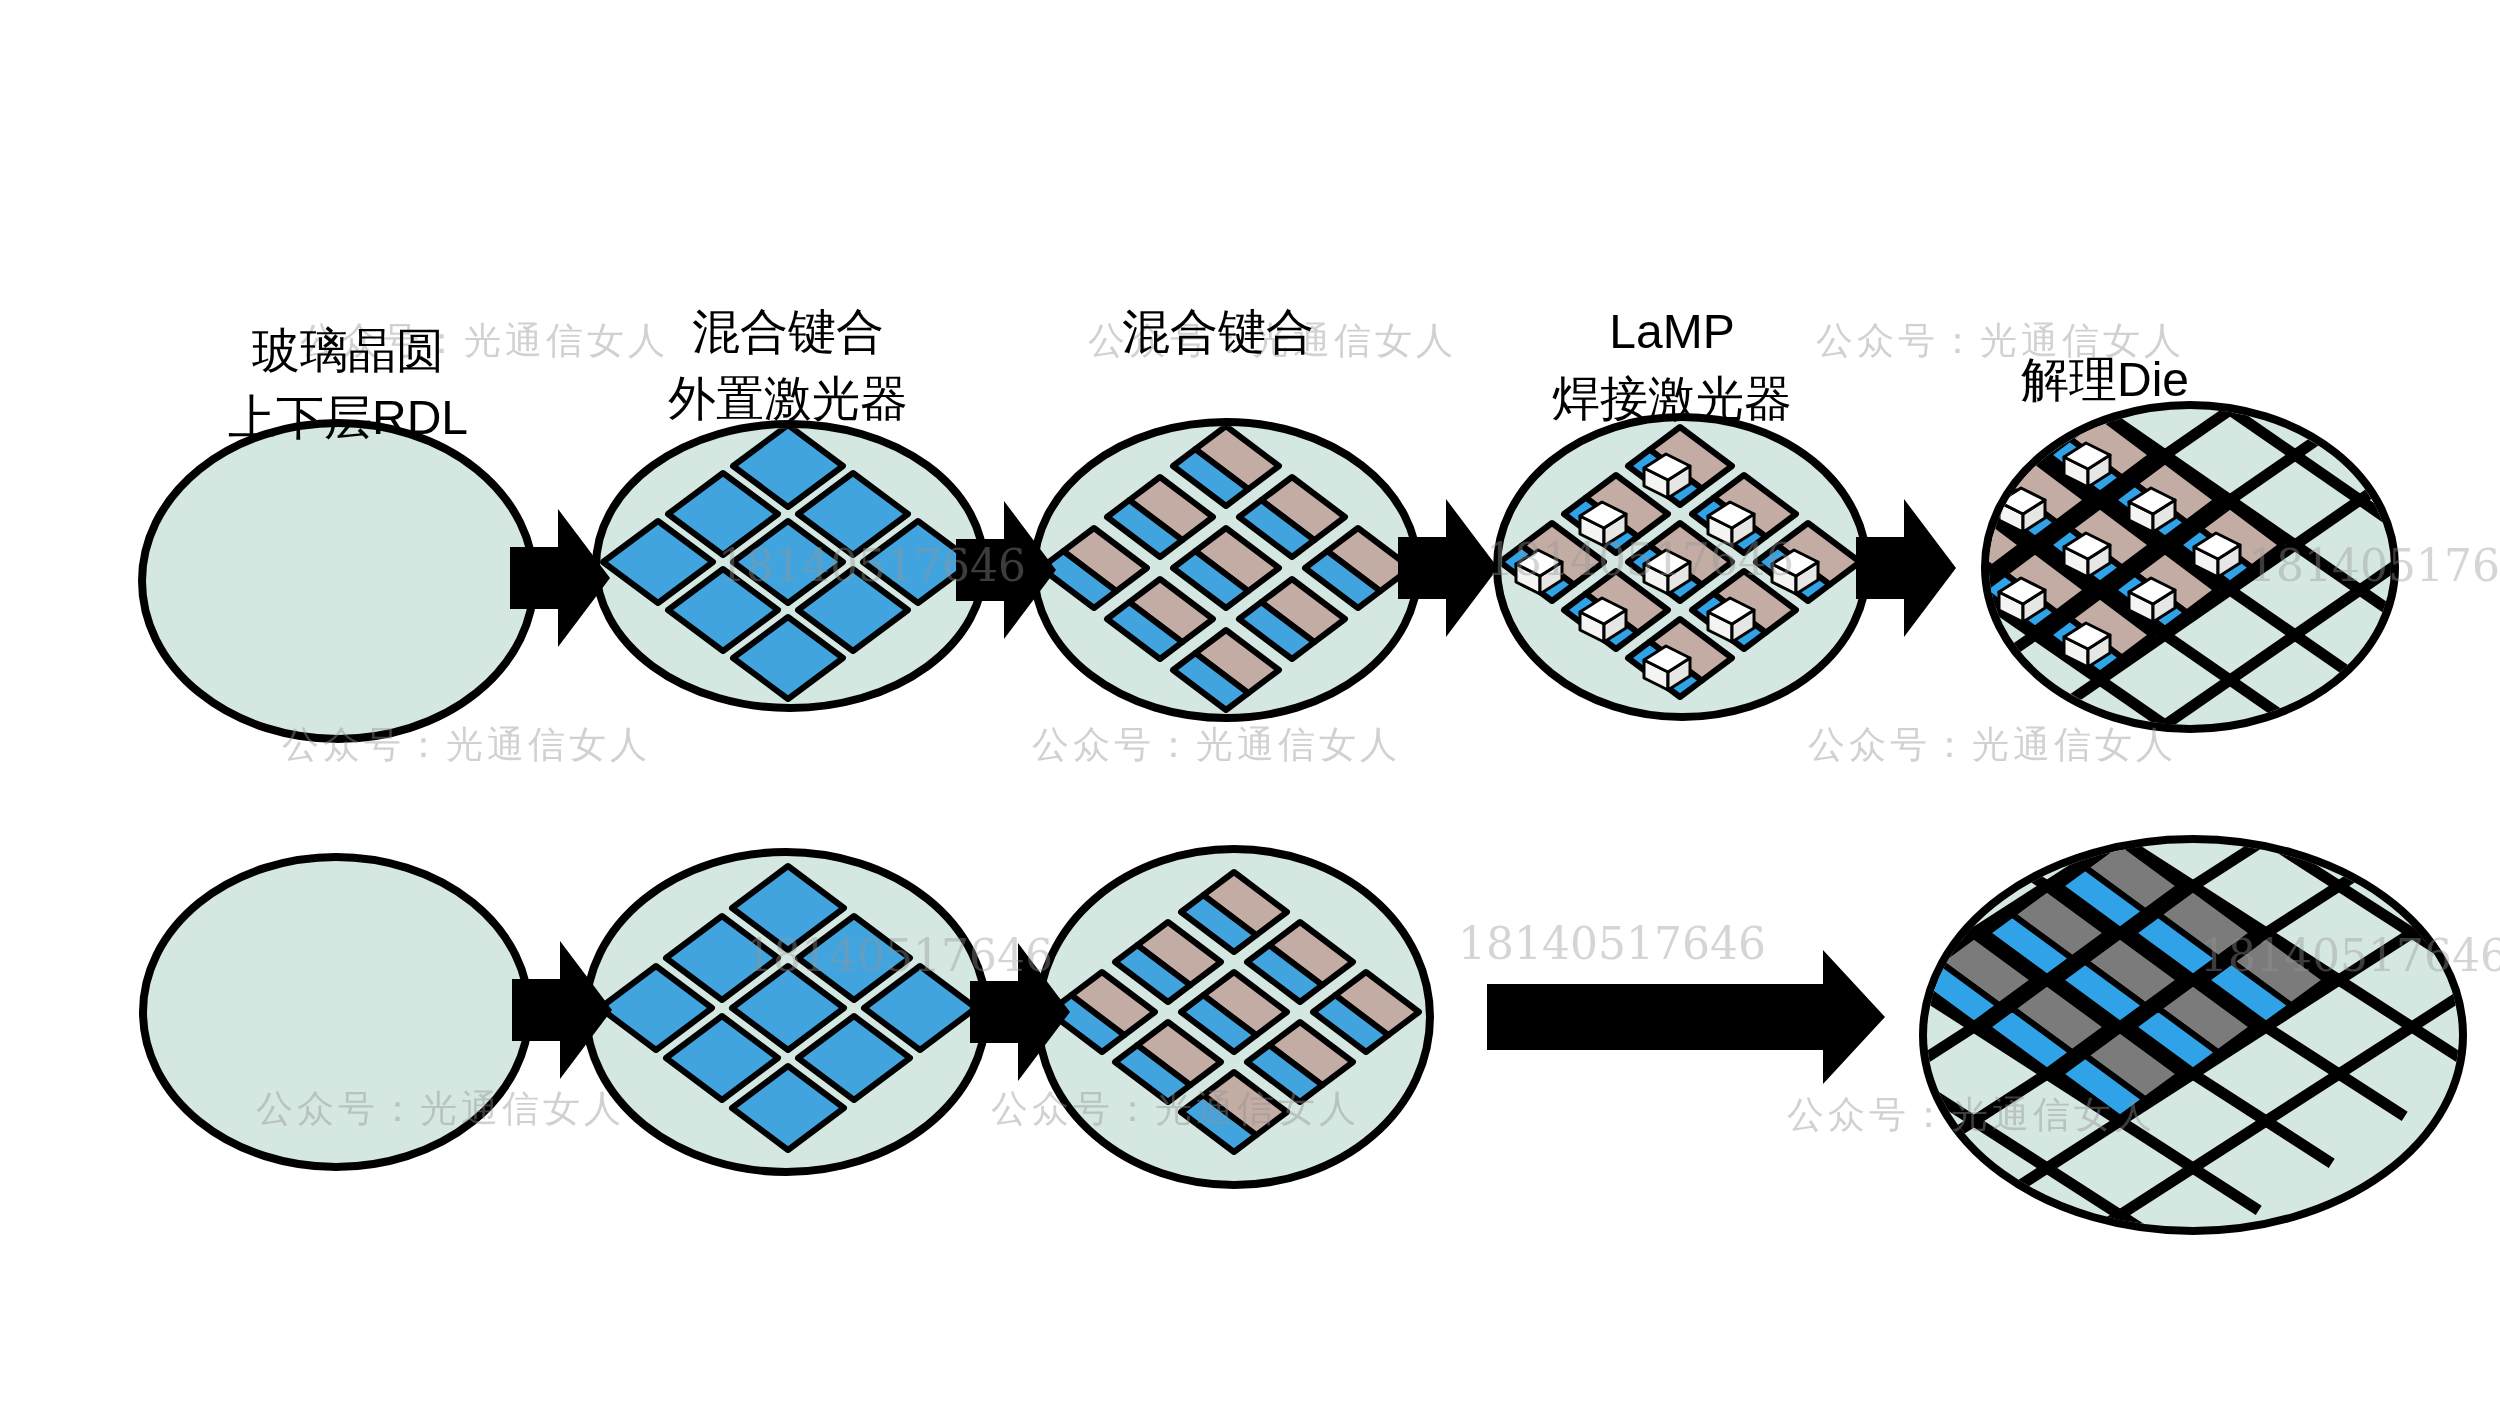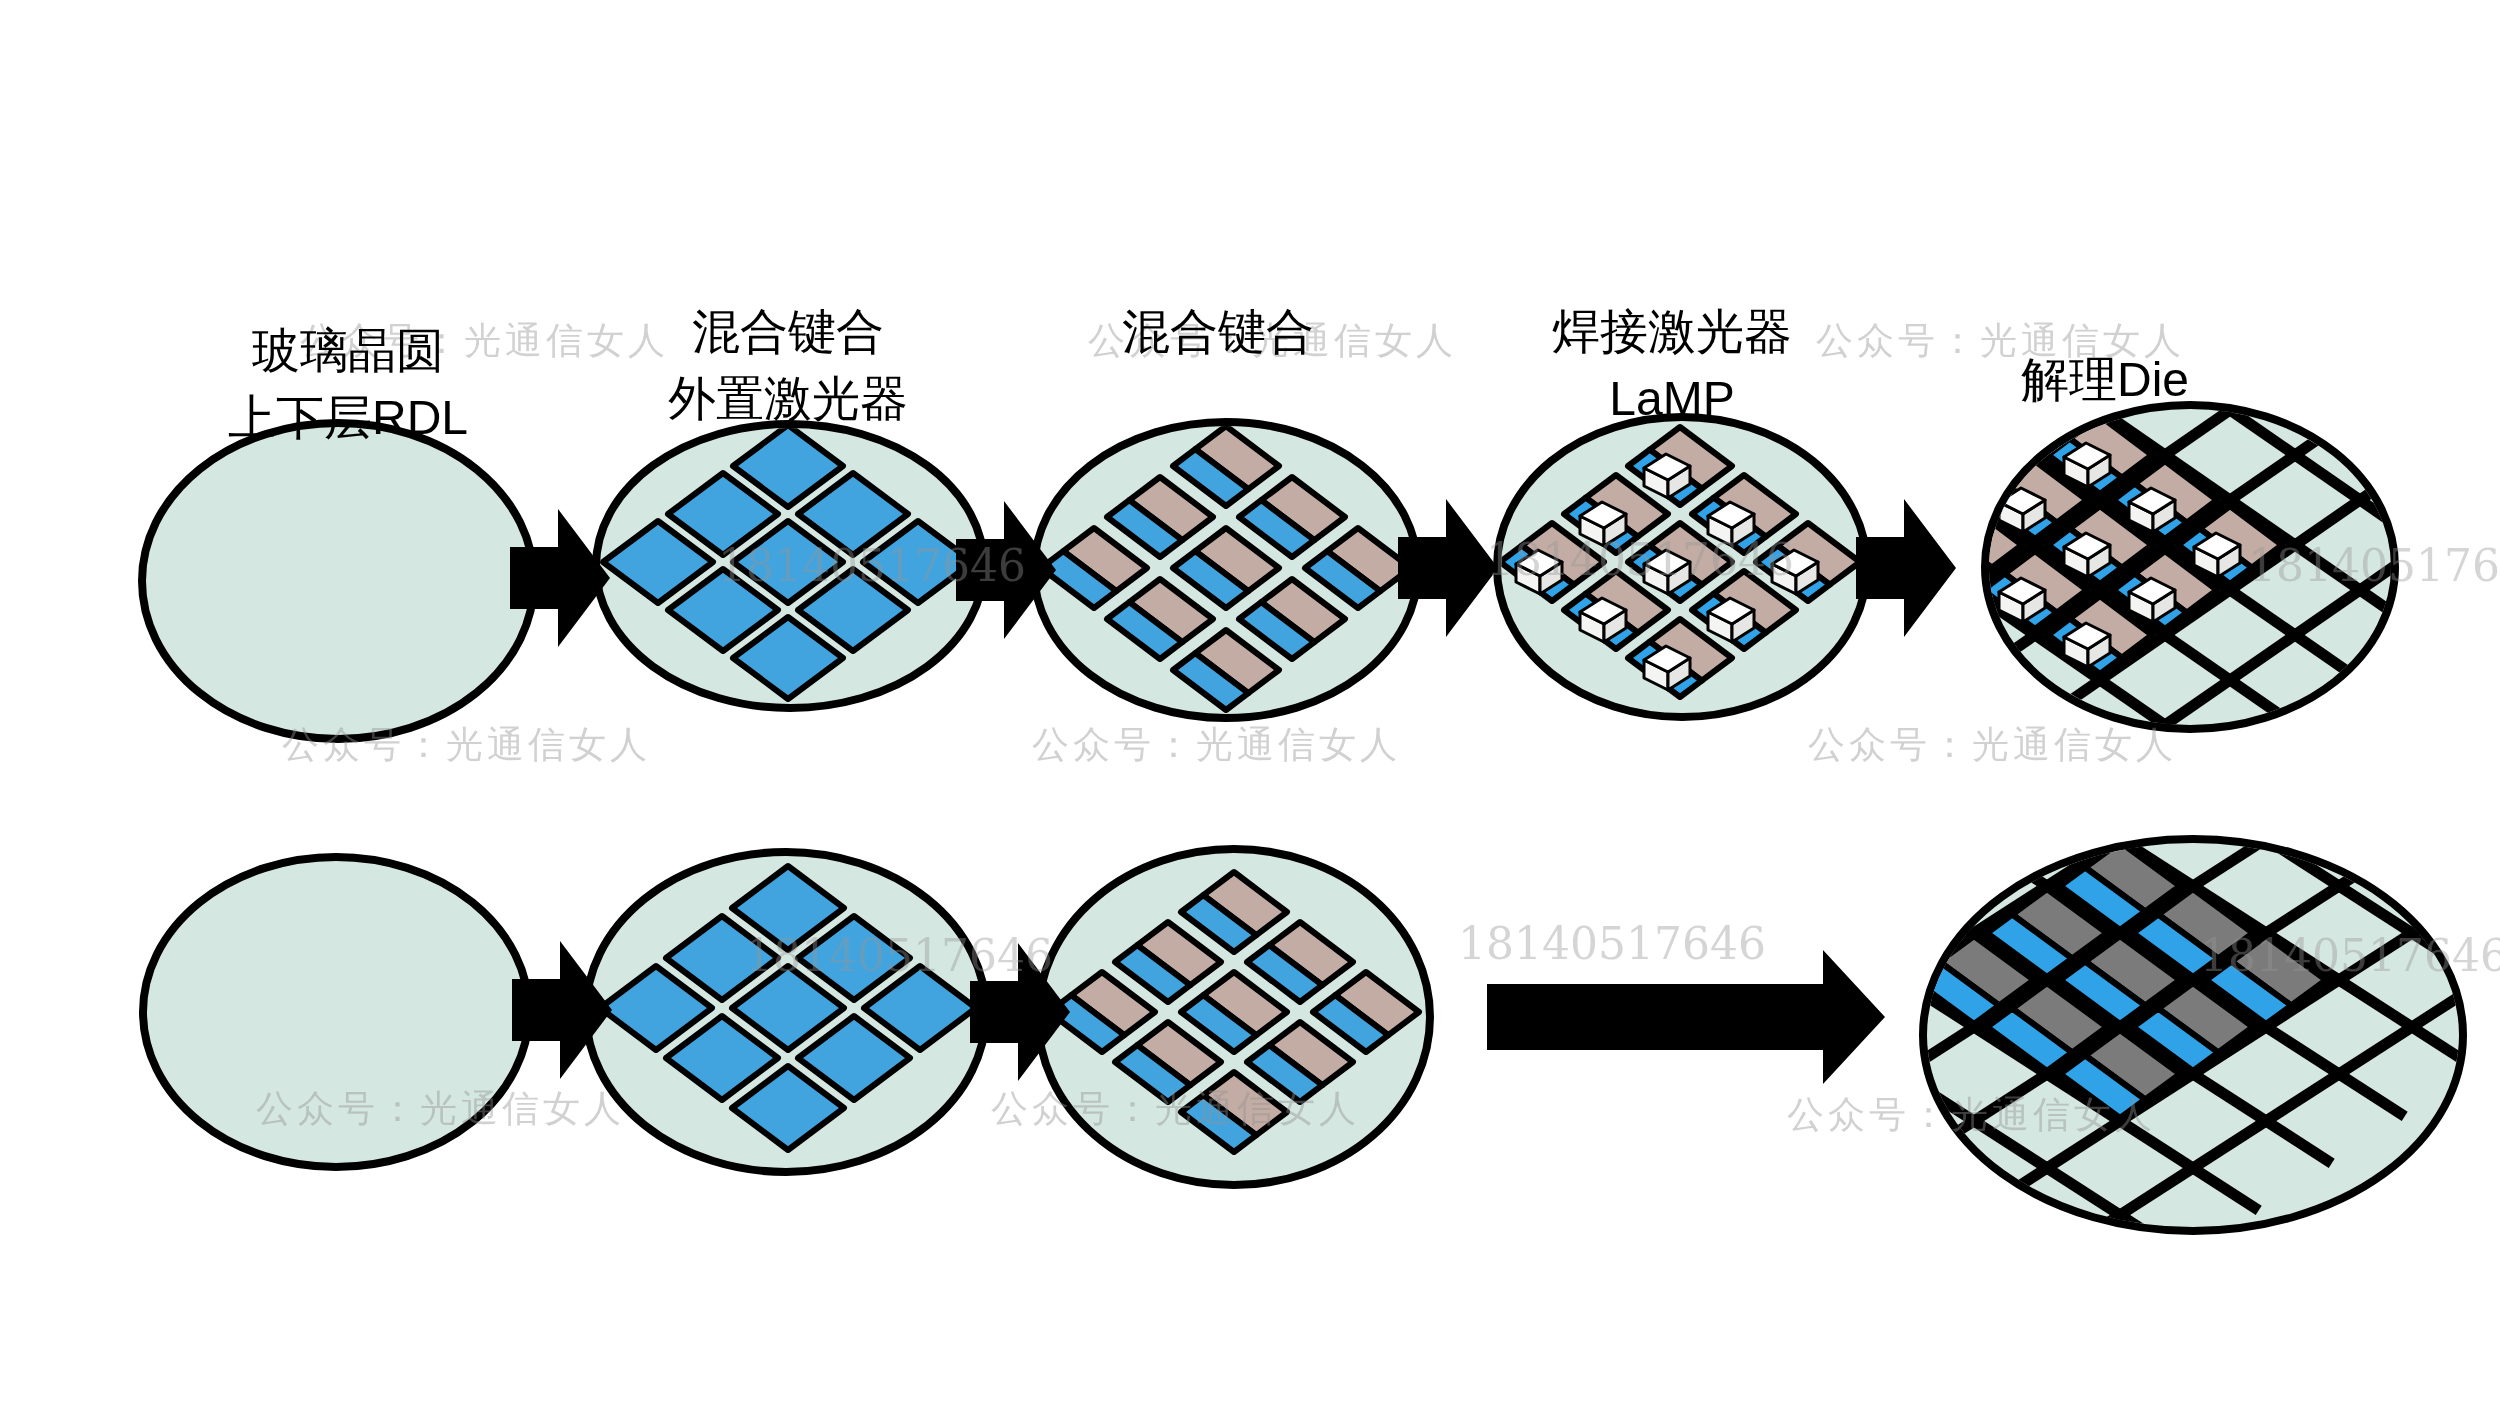--- a/index.html
+++ b/index.html
@@ -308,20 +308,20 @@
     <span>上下层RDL</span>
   </div>
   <div class="step-label" style="left:788px;top:298px;">
     <span>混合键合</span>
     <span>外置激光器</span>
   </div>
   <div class="step-label" style="left:1218px;top:298px;">
     <span>混合键合</span>
   </div>
   <div class="step-label" style="left:1672px;top:298px;">
+    <span>LaMP</span>
     <span>焊接激光器</span>
-    <span>LaMP</span>
   </div>
   <div class="step-label" style="left:2105px;top:330px;margin-top:16px;">
     <span>解理Die</span>
   </div>
 
 </div>
 
 </body></html>

